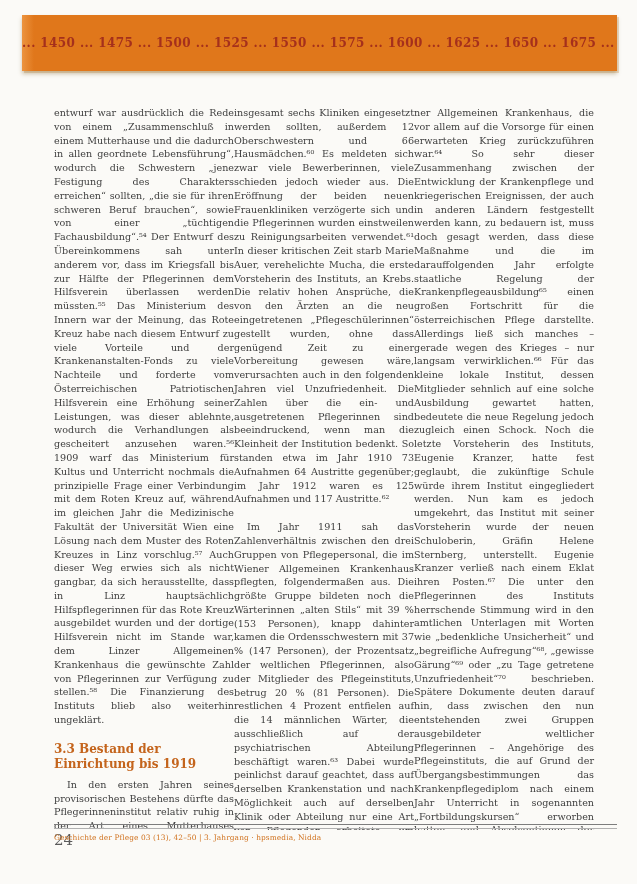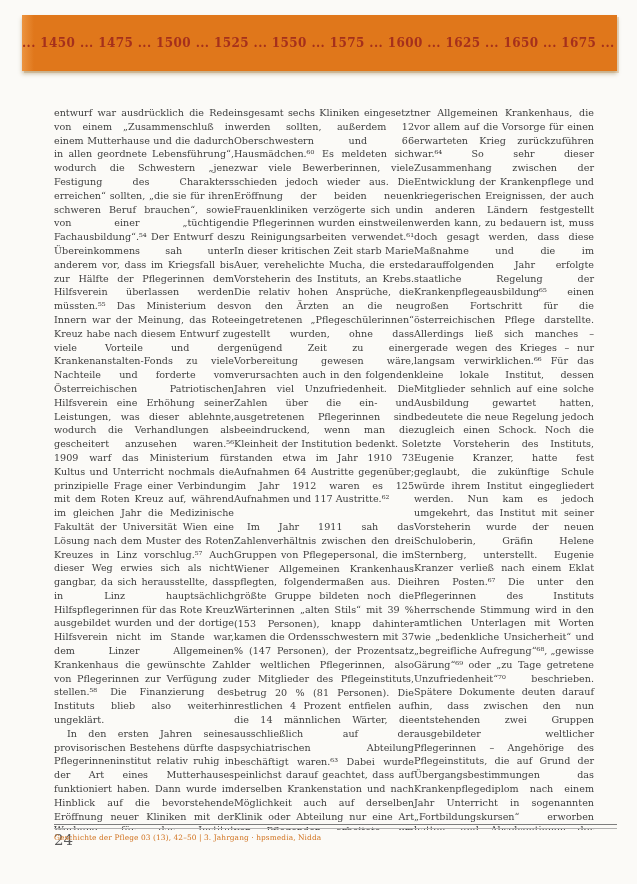--- a/index.html
+++ b/index.html
@@ -55,20 +55,21 @@
 <body>
 
 <div class="banner">
   <span>... 1450 ... 1475 ... 1500 ... 1525 ... 1550 ... 1575 ... 1600 ... 1625 ... 1650 ... 1675 ... 1700 ... 1725 ...</span>
 </div>
 
 <div class="content">
 
   <div class="col">
     <p>entwurf war ausdrücklich die Rede von einem „Zusammenschluß in einem Mutterhause und die dadurch in allen geordnete Lebensführung“, wodurch die Schwestern „jene Festigung des Charakters erreichen“ sollten, „die sie für ihren schweren Beruf brauchen“, sowie von einer „tüchtigen Fachausbildung“.⁵⁴ Der Entwurf des Übereinkommens sah unter anderem vor, dass im Kriegsfall bis zur Hälfte der Pflegerinnen dem Hilfsverein überlassen werden müssten.⁵⁵ Das Ministerium des Innern war der Meinung, das Rote Kreuz habe nach diesem Entwurf zu viele Vorteile und der Krankenanstalten-Fonds zu viele Nachteile und forderte vom Österreichischen Patriotischen Hilfsverein eine Erhöhung seiner Leistungen, was dieser ablehnte, wodurch die Verhandlungen als gescheitert anzusehen waren.⁵⁶ 1909 warf das Ministerium für Kultus und Unterricht nochmals die prinzipielle Frage einer Verbindung mit dem Roten Kreuz auf, während im gleichen Jahr die Medizinische Fakultät der Universität Wien eine Lösung nach dem Muster des Roten Kreuzes in Linz vorschlug.⁵⁷ Auch dieser Weg erwies sich als nicht gangbar, da sich herausstellte, dass in Linz hauptsächlich Hilfspflegerinnen für das Rote Kreuz ausgebildet wurden und der dortige Hilfsverein nicht im Stande war, dem Linzer Allgemeinen Krankenhaus die gewünschte Zahl von Pflegerinnen zur Verfügung zu stellen.⁵⁸ Die Finanzierung des Instituts blieb also weiterhin ungeklärt.</p>
+    <h3 class="section-heading">3.3 Bestand der Einrichtung bis 1919</h3>
     <p class="indent">In den ersten Jahren seines provisorischen Bestehens dürfte das Pflegerinneninstitut relativ ruhig in der Art eines Mutterhauses funktioniert haben. Dann wurde im Hinblick auf die bevorstehende Eröffnung neuer Kliniken mit der Werbung für das Institut begonnen.⁵⁹ Direktor Mucha hatte große Pläne: das Institut sollte 180 Pflegeschwestern umfassen, die auf</p>
   </div>
 
   <div class="col">
     <p>insgesamt sechs Kliniken eingesetzt werden sollten, außerdem 12 Oberschwestern und 66 Hausmädchen.⁶⁰ Es meldeten sich zwar viele Bewerberinnen, viele schieden jedoch wieder aus. Die Eröffnung der beiden neuen Frauenkliniken verzögerte sich und die Pflegerinnen wurden einstweilen zu Reinigungsarbeiten verwendet.⁶¹ In dieser kritischen Zeit starb Marie Auer, verehelichte Mucha, die erste Vorsteherin des Instituts, an Krebs. Die relativ hohen Ansprüche, die von den Ärzten an die neu eingetretenen „Pflegeschülerinnen“ gestellt wurden, ohne dass genügend Zeit zu einer Vorbereitung gewesen wäre, verursachten auch in den folgenden Jahren viel Unzufriedenheit. Die Zahlen über die ein- und ausgetretenen Pflegerinnen sind beeindruckend, wenn man die Kleinheit der Institution bedenkt. So standen etwa im Jahr 1910 73 Aufnahmen 64 Austritte gegenüber; im Jahr 1912 waren es 125 Aufnahmen und 117 Austritte.⁶²</p>
     <p class="indent gap-before">Im Jahr 1911 sah das Zahlenverhältnis zwischen den drei Gruppen von Pflegepersonal, die im Wiener Allgemeinen Krankenhaus pflegten, folgendermaßen aus. Die größte Gruppe bildeten noch die Wärterinnen „alten Stils“ mit 39 % (153 Personen), knapp dahinter kamen die Ordensschwestern mit 37 % (147 Personen), der Prozentsatz der weltlichen Pflegerinnen, also der Mitglieder des Pflegeinstituts, betrug 20 % (81 Personen). Die restlichen 4 Prozent entfielen auf die 14 männlichen Wärter, die ausschließlich auf der psychiatrischen Abteilung beschäftigt waren.⁶³ Dabei wurde peinlichst darauf geachtet, dass auf derselben Krankenstation und nach Möglichkeit auch auf derselben Klinik oder Abteilung nur eine Art von Pflegenden arbeitete, um Reibereien zwischen den einzelnen Gruppen möglichst zu vermeiden.</p>
 
   </div>
 
   <div class="col">

